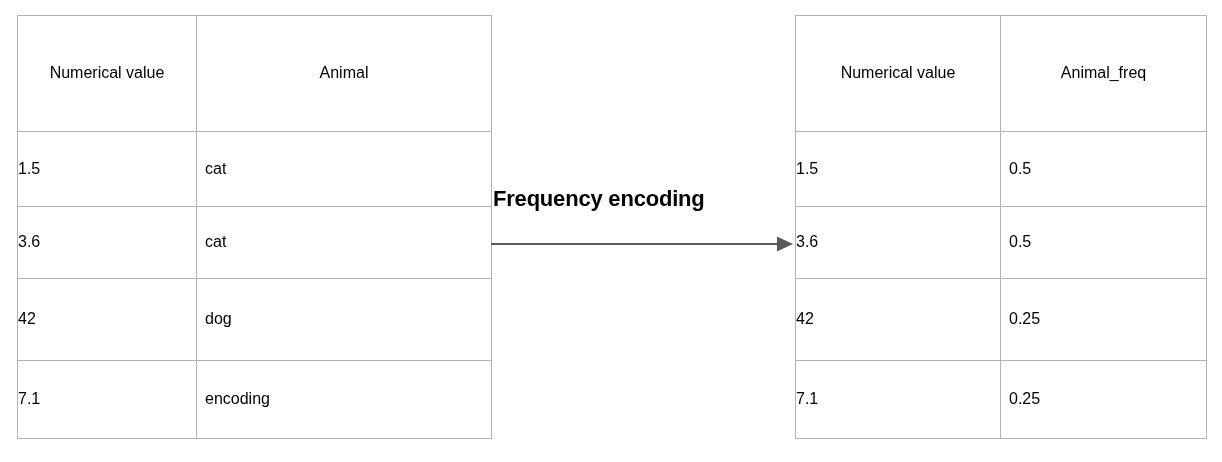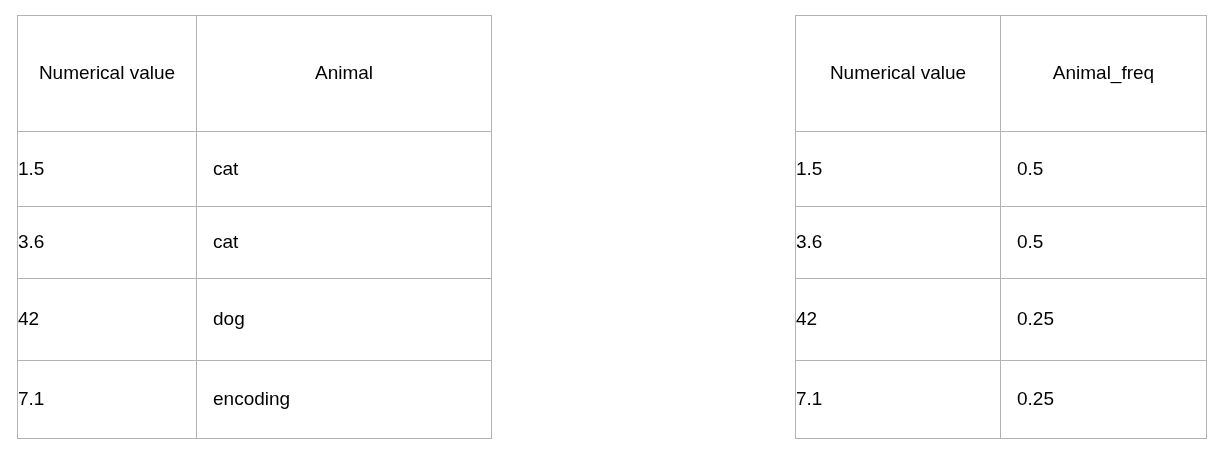--- a/index.html
+++ b/index.html
@@ -28,35 +28,35 @@
   
   .data-table {
     position: absolute;
     border-collapse: collapse;
     table-layout: fixed;
     background: #ffffff;
   }
   .data-table td {
     border: 1.4px solid #b3b3b3;
     padding: 0;
-    font-size: 19px;
+    font-size: 16px;
     line-height: 1.18;
     color: #000000;
     vertical-align: middle;
     background: #ffffff;
   }
   .data-table .hdr {
     text-align: center;
     height: 115px;
   }
   .data-table .cell-num {
   }
   .data-table .cell-cat {
     text-align: left;
-    padding-left: 16px;
+    padding-left: 8px;
   }
 
   
   #table-source {
     left: 17px;
     top: 15px;
     width: 474px;
   }
   #table-source .c1 { width: 179px; }
   #table-source .c2 { width: 295px; }
@@ -132,20 +132,27 @@
         <td class="cell-num">42</td>
         <td class="cell-cat">dog</td>
       </tr>
       <tr class="r-4">
         <td class="cell-num">7.1</td>
         <td class="cell-cat">encoding</td>
       </tr>
     </tbody>
   </table>
 
+  <div id="transform-arrow-group">
+    <div id="transform-label">Frequency encoding</div>
+    <svg id="transform-arrow-svg" viewBox="0 0 310 28" xmlns="http://www.w3.org/2000/svg">
+      <line x1="2" y1="14" x2="290" y2="14" stroke="#595959" stroke-width="2.2"></line>
+      <polygon points="288,6.5 304,14 288,21.5" fill="#595959"></polygon>
+    </svg>
+  </div>
 
   <table class="data-table" id="table-encoded">
     <colgroup>
         <col class="c1">
         <col class="c2">
       </colgroup>
     <tbody>
       <tr class="r-h">
         <td class="hdr">Numerical value</td>
         <td class="hdr">Animal_freq</td>

